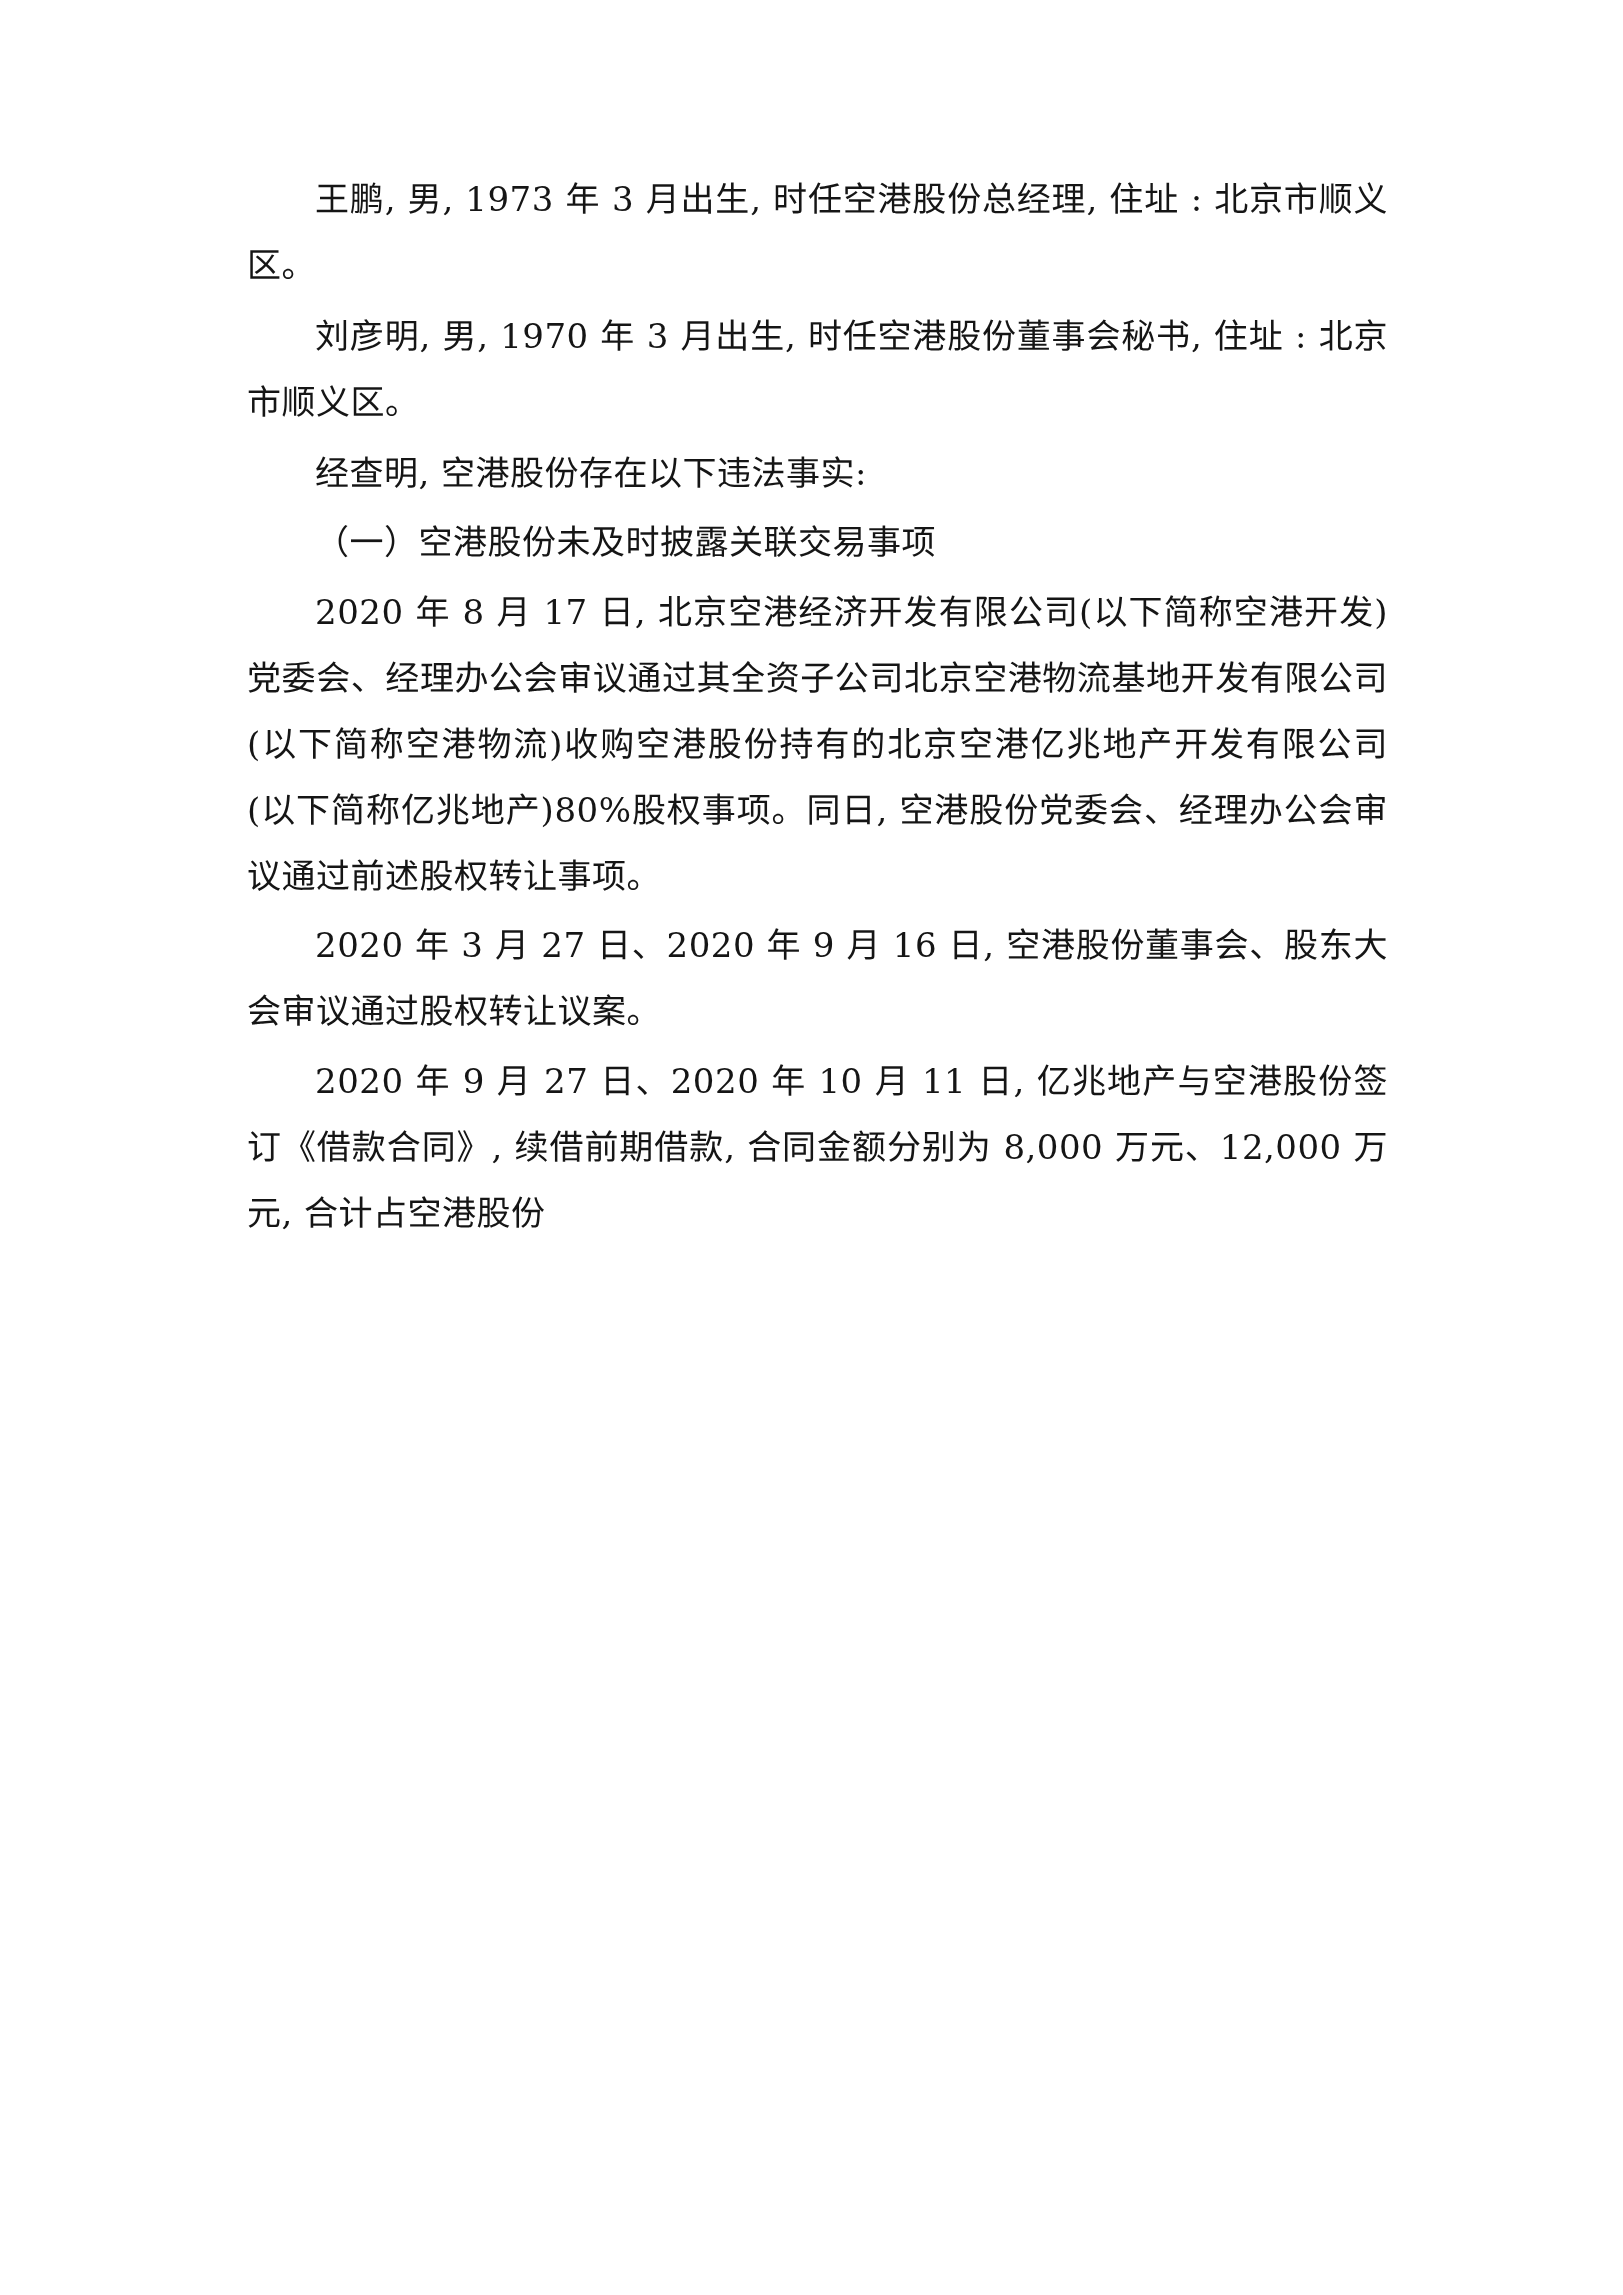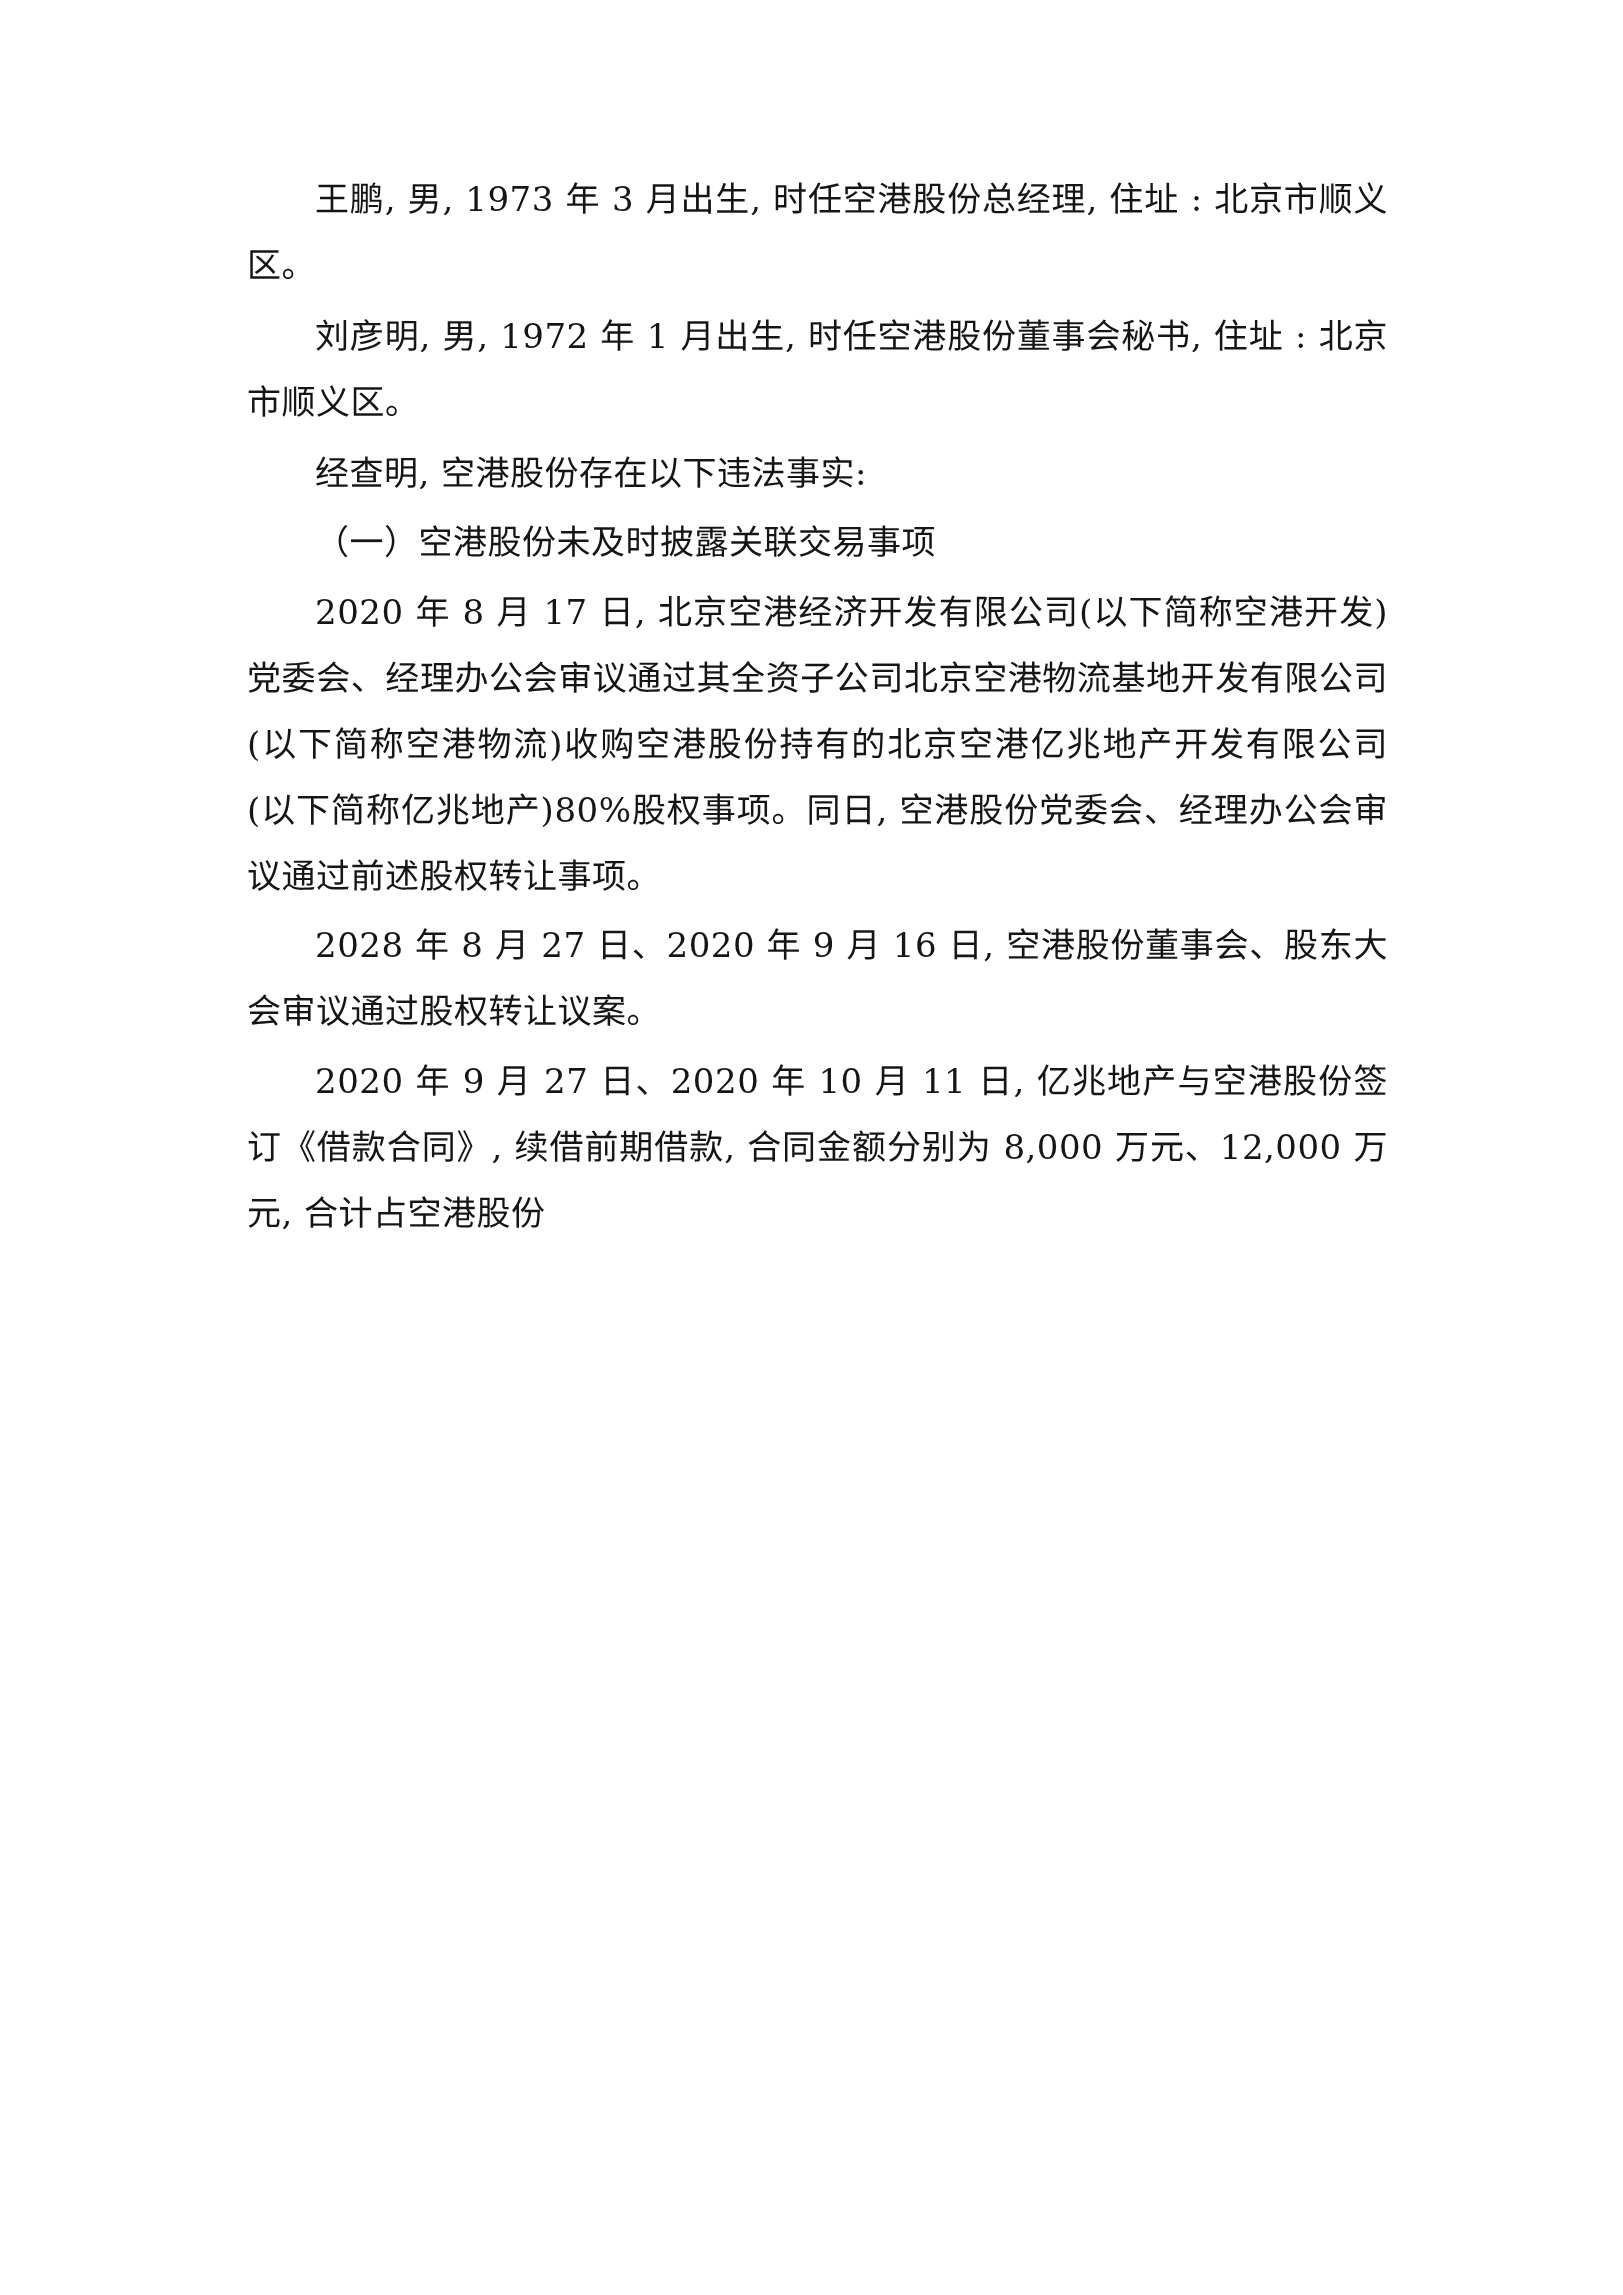--- a/index.html
+++ b/index.html
@@ -64,29 +64,29 @@
 </head>
 <body>
 
 <div class="page">
   <div class="text-column">
 
     <p class="para person">王鹏, 男, 1973 年 3 月出生, 时任空港股份总经理, 住址 : 北京市顺义区。</p>
 
 
 
-    <p class="para person">刘彦明, 男, 1972 年 1 月出生, 时任空港股份董事会秘书, 住址 : 北京市顺义区。</p>
+    <p class="para person">刘彦明, 男, 1970 年 3 月出生, 时任空港股份董事会秘书, 住址 : 北京市顺义区。</p>
 
 
     <p class="para body-para">经查明, 空港股份存在以下违法事实:</p>
 
     <p class="para heading-line">（一）空港股份未及时披露关联交易事项</p>
 
     <p class="para body-para">2020 年 8 月 17 日, 北京空港经济开发有限公司(以下简称空港开发)党委会、经理办公会审议通过其全资子公司北京空港物流基地开发有限公司(以下简称空港物流)收购空港股份持有的北京空港亿兆地产开发有限公司(以下简称亿兆地产)80%股权事项。同日, 空港股份党委会、经理办公会审议通过前述股权转让事项。</p>
 
-    <p class="para body-para">2028 年 8 月 27 日、2020 年 9 月 16 日, 空港股份董事会、股东大会审议通过股权转让议案。</p>
+    <p class="para body-para">2020 年 3 月 27 日、2020 年 9 月 16 日, 空港股份董事会、股东大会审议通过股权转让议案。</p>
 
 
     <p class="para body-para">2020 年 9 月 27 日、2020 年 10 月 11 日, 亿兆地产与空港股份签订《借款合同》, 续借前期借款, 合同金额分别为 8,000 万元、12,000 万元, 合计占空港股份</p>
 
   </div>
 </div>
 
 
 </body></html>

